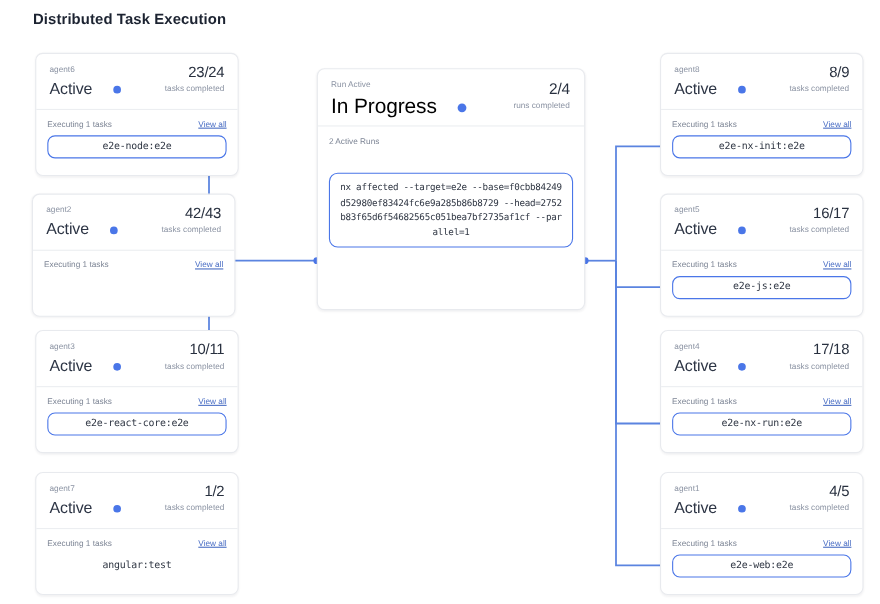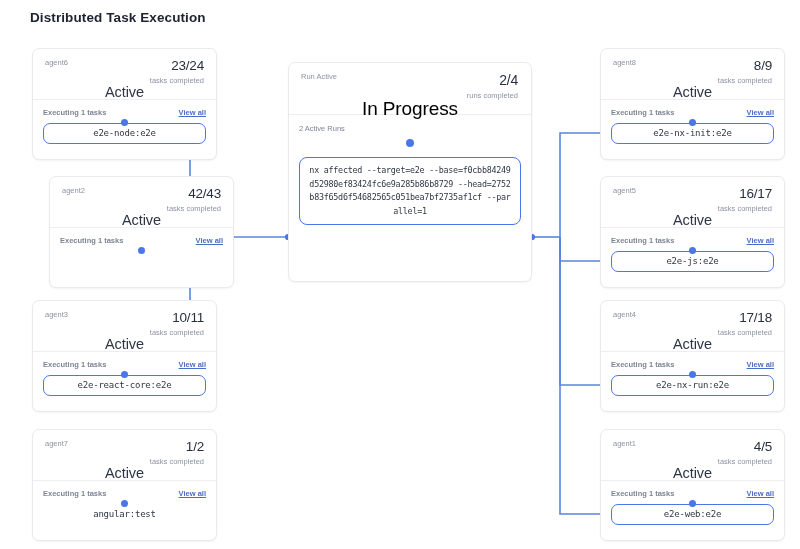--- a/index.html
+++ b/index.html
@@ -23,34 +23,34 @@
   
   .card {
     position: absolute; z-index: 2;
     background: #ffffff;
     border: 1px solid #e8eaee;
     border-radius: 7px;
     box-shadow: 0 1px 2px rgba(16,24,40,.05);
   }
   .card-head { padding: 9px 12px 9px 12px; position: relative; height: 50px; }
   .agent-name { font-size: 7.5px; color: #8b93a3; line-height: 10px; }
-  .status-row { display: flex; align-items: center; gap: 19px; margin-top: 16px; flex-direction: column; }
+  .status-row { display: flex; align-items: center; gap: 19px; margin-top: 5px; }
   .status-text { font-size: 14.5px; color: #2d3545; letter-spacing: -.1px; }
   .status-dot { width: 7px; height: 7px; border-radius: 50%; background: #4a76e8; display: block; }
   .count {
     position: absolute; right: 12px; top: 9px;
     font-size: 13.5px; color: #28303f; text-align: right; letter-spacing: -.2px;
   }
   .count-sub {
     position: absolute; right: 12px; top: 27px;
     font-size: 7.5px; color: #8b93a3; text-align: right;
   }
   .card-divider { height: 1px; background: #eceef1; }
   .card-body { padding: 8px 10px 10px 10px; }
-  .body-row { display: flex; justify-content: space-between; align-items: baseline; margin-bottom: 6px; font-weight: bold; }
+  .body-row { display: flex; justify-content: space-between; align-items: baseline; margin-bottom: 6px; }
   .exec-label { font-size: 7.5px; color: #7d8595; }
   .view-all { font-size: 7.5px; color: #4a6ec4; text-decoration: underline; cursor: pointer; }
   .task-pill {
     border: 1.4px solid #4a76e8;
     border-radius: 7px;
     height: 21px; line-height: 19px;
     text-align: center;
     font-family: "DejaVu Sans Mono", monospace;
     font-size: 9px; color: #2f3643;
     letter-spacing: -.2px;
@@ -130,21 +130,21 @@
     <div class="card-divider"></div>
     <div class="card-body">
       <div class="body-row">
         <span class="exec-label">Executing 1 tasks</span>
         <span class="view-all">View all</span>
       </div>
       <div class="task-pill">e2e-node:e2e</div>
     </div>
   </div>
 
-  <div class="card" style="left:49px; top:176px; width:185px; height:112px;">
+  <div class="card" style="left:29px; top:176px; width:185px; height:112px;">
     <div class="card-head">
       <div class="agent-name">agent2</div>
       <div class="status-row">
         <span class="status-text">Active</span>
         <span class="status-dot"></span>
       </div>
       <div class="count">42/43</div>
       <div class="count-sub">tasks completed</div>
     </div>
     <div class="card-divider"></div>

